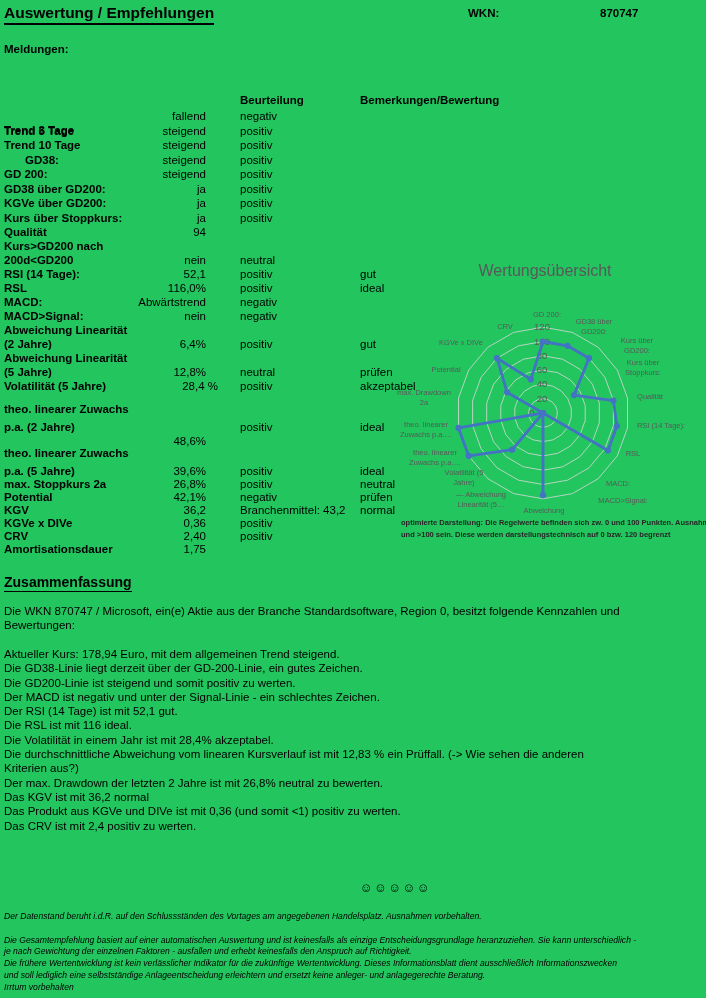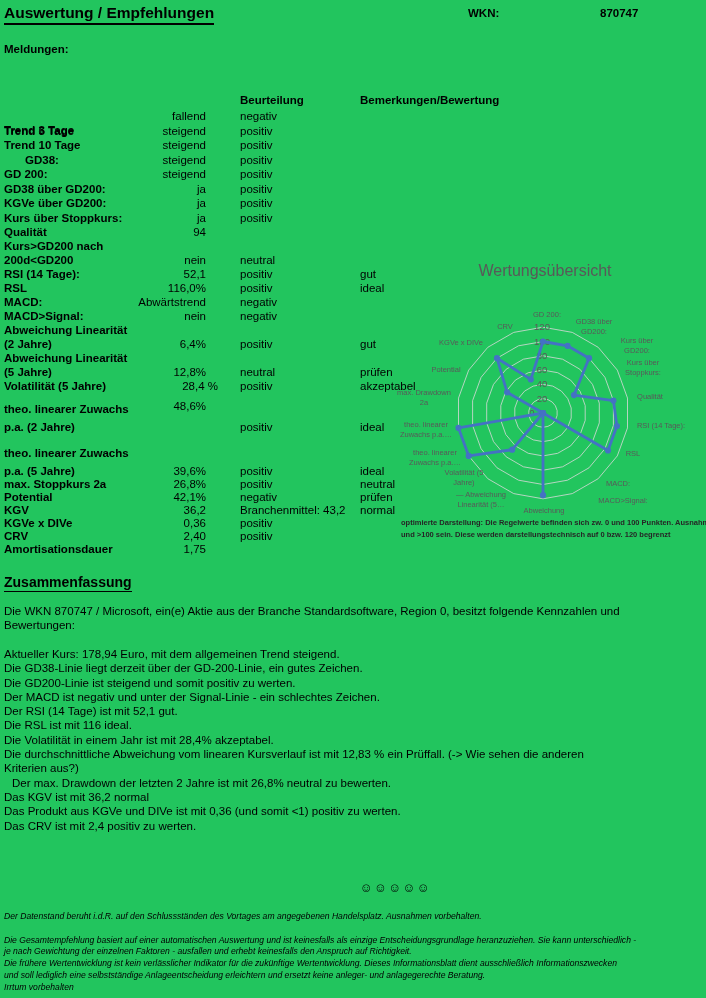--- a/index.html
+++ b/index.html
@@ -86,21 +86,21 @@
       <div class="row-label" style="position: absolute; white-space: nowrap; left: 4px; top: 365.5px;">(5 Jahre)</div>
       <div class="row-val" style="position: absolute; white-space: nowrap; left: 58px; top: 365.5px; width: 148px;">12,8%</div>
       <div class="t11" style="position: absolute; white-space: nowrap; left: 240px; top: 365.5px;">neutral</div>
       <div class="t11" style="position: absolute; white-space: nowrap; left: 360px; top: 365.5px;">prüfen</div>
       <div class="row-label" style="position: absolute; white-space: nowrap; left: 4px; top: 379.5px;">Volatilität (5 Jahre)</div>
       <div class="row-val" style="position: absolute; white-space: nowrap; left: 58px; top: 379.5px; width: 148px; padding-left: 12px;">28,4 %</div>
       <div class="t11" style="position: absolute; white-space: nowrap; left: 240px; top: 379.5px;">positiv</div>
       <div class="t11" style="position: absolute; white-space: nowrap; left: 360px; top: 379.5px;">akzeptabel</div>
       <div class="row-label" style="position: absolute; white-space: nowrap; left: 4px; top: 403px;">theo. linearer Zuwachs</div>
       <div class="row-label" style="position: absolute; white-space: nowrap; left: 4px; top: 421px;">p.a. (2 Jahre)</div>
-      <div class="row-val" style="position: absolute; white-space: nowrap; left: 58px; top: 400px; width: 148px;">48,6%</div>
+      <div class="row-val" style="position: absolute; white-space: nowrap; left: 58px; top: 435px; width: 148px;">48,6%</div>
       <div class="t11" style="position: absolute; white-space: nowrap; left: 240px; top: 421px;">positiv</div>
       <div class="t11" style="position: absolute; white-space: nowrap; left: 360px; top: 421px;">ideal</div>
       <div class="row-label" style="position: absolute; white-space: nowrap; left: 4px; top: 446.5px;">theo. linearer Zuwachs</div>
       <div class="row-label" style="position: absolute; white-space: nowrap; left: 4px; top: 464.5px;">p.a. (5 Jahre)</div>
       <div class="row-val" style="position: absolute; white-space: nowrap; left: 58px; top: 464.5px; width: 148px;">39,6%</div>
       <div class="t11" style="position: absolute; white-space: nowrap; left: 240px; top: 464.5px;">positiv</div>
       <div class="t11" style="position: absolute; white-space: nowrap; left: 360px; top: 464.5px;">ideal</div>
       <div class="row-label" style="position: absolute; white-space: nowrap; left: 4px; top: 477.5px;">max. Stoppkurs 2a</div>
       <div class="row-val" style="position: absolute; white-space: nowrap; left: 58px; top: 477.5px; width: 148px;">26,8%</div>
       <div class="t11" style="position: absolute; white-space: nowrap; left: 240px; top: 477.5px;">positiv</div>
@@ -193,21 +193,21 @@
       <div class="t11" style="position: absolute; white-space: nowrap; left: 4px; top: 619.3px;">Bewertungen:</div>
       <div class="t11" style="position: absolute; white-space: nowrap; left: 4px; top: 647.9px;">Aktueller Kurs: 178,94 Euro, mit dem allgemeinen Trend steigend.</div>
       <div class="t11" style="position: absolute; white-space: nowrap; left: 4px; top: 662.2px;">Die GD38-Linie liegt derzeit über der GD-200-Linie, ein gutes Zeichen.</div>
       <div class="t11" style="position: absolute; white-space: nowrap; left: 4px; top: 676.5px;">Die GD200-Linie ist steigend und somit positiv zu werten.</div>
       <div class="t11" style="position: absolute; white-space: nowrap; left: 4px; top: 690.8px;">Der MACD ist negativ und unter der Signal-Linie - ein schlechtes Zeichen.</div>
       <div class="t11" style="position: absolute; white-space: nowrap; left: 4px; top: 705.1px;">Der RSI (14 Tage) ist mit 52,1 gut.</div>
       <div class="t11" style="position: absolute; white-space: nowrap; left: 4px; top: 719.4px;">Die RSL ist mit 116 ideal.</div>
       <div class="t11" style="position: absolute; white-space: nowrap; left: 4px; top: 733.7px;">Die Volatilität in einem Jahr ist mit 28,4% akzeptabel.</div>
       <div class="t11" style="position: absolute; white-space: nowrap; left: 4px; top: 748px;">Die durchschnittliche Abweichung vom linearen Kursverlauf ist mit 12,83 % ein Prüffall. (-&gt; Wie sehen die anderen</div>
       <div class="t11" style="position: absolute; white-space: nowrap; left: 4px; top: 762.3px;">Kriterien aus?)</div>
-      <div class="t11" style="position: absolute; white-space: nowrap; left: 12px; top: 776.6px;">Der max. Drawdown der letzten 2 Jahre ist mit  26,8% neutral zu bewerten.</div>
+      <div class="t11" style="position: absolute; white-space: nowrap; left: 4px; top: 776.6px;">Der max. Drawdown der letzten 2 Jahre ist mit  26,8% neutral zu bewerten.</div>
       <div class="t11" style="position: absolute; white-space: nowrap; left: 4px; top: 790.9px;">Das KGV ist mit 36,2 normal</div>
       <div class="t11" style="position: absolute; white-space: nowrap; left: 4px; top: 805.2px;">Das Produkt aus KGVe und DIVe ist mit 0,36 (und somit &lt;1) positiv zu werten.</div>
       <div class="t11" style="position: absolute; white-space: nowrap; left: 4px; top: 819.5px;">Das CRV ist mit 2,4 positiv zu werten.</div>
     </div>
 
   <div class="abs smileys" style="left:360px;top:881px;">☺☺☺☺☺</div>
 
   <div id="footer-lines">
       <div class="foot" style="position: absolute; white-space: nowrap; left: 4px; top: 911px;">Der Datenstand beruht i.d.R. auf den Schlussständen des Vortages am angegebenen Handelsplatz. Ausnahmen vorbehalten.</div>
       <div class="foot" style="position: absolute; white-space: nowrap; left: 4px; top: 934.6px;">Die Gesamtempfehlung basiert auf einer automatischen Auswertung und ist keinesfalls als einzige Entscheidungsgrundlage heranzuziehen. Sie kann unterschiedlich -</div>

